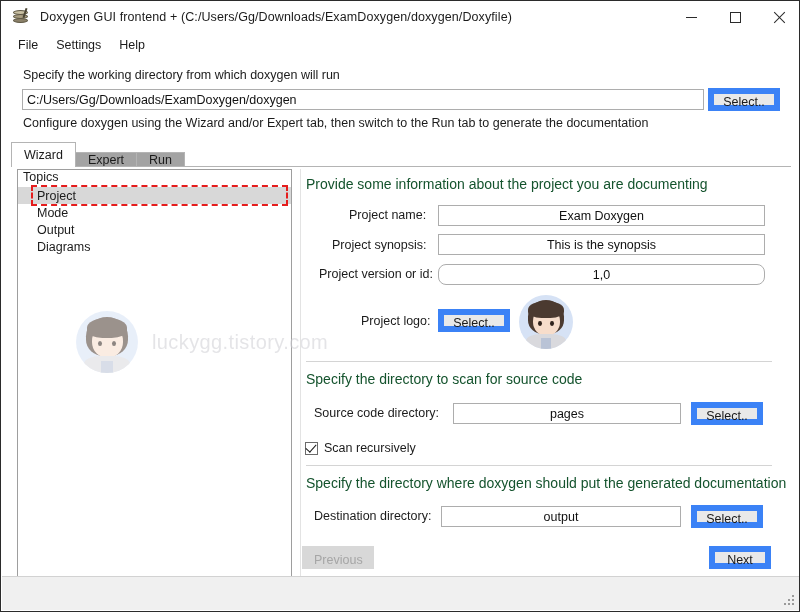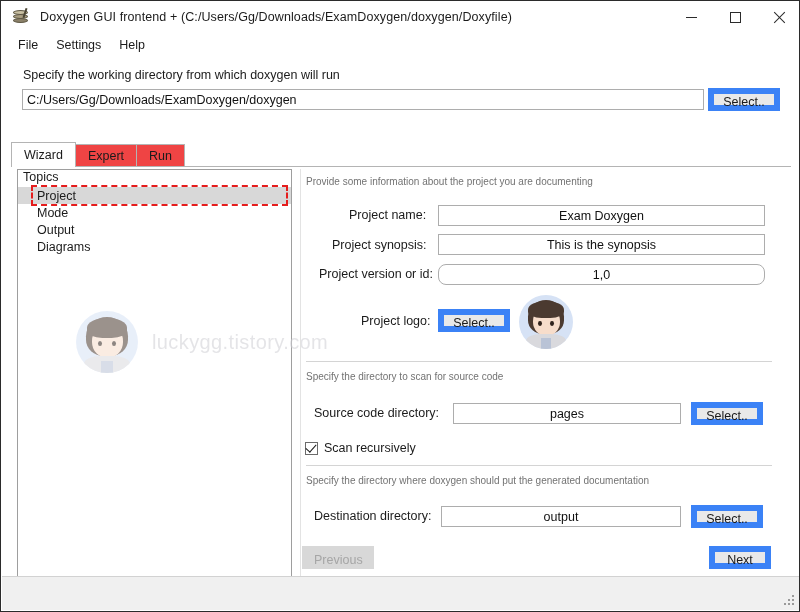--- a/index.html
+++ b/index.html
@@ -174,30 +174,30 @@
 
   
   .tabstrip {
     position: absolute;
     left: 10px; top: 142px;
     height: 24px;
     display: flex;
     align-items: flex-end;
   }
   .tab {
-    height: 23px;
+    height: 15px;
     box-sizing: border-box;
     padding: 0 12px;
     display: flex;
     align-items: center;
     font-size: 12.5px;
     color: #1b1b1b;
     border: 1px solid #b4b4b4;
     border-bottom: none;
-    background: #ef4444;
+    background: #a3a3a3;
     margin-right: -1px;
   }
   .tab.active {
     background: #ffffff;
     height: 25px;
     border-color: #b4b4b4;
     position: relative;
     z-index: 3;
   }
   .tab-content-area {
@@ -325,22 +325,22 @@
   .avatar .collar {
     position: absolute;
     left: 41%; bottom: 0;
     width: 18%; height: 20%;
     background: #b9c3d6;
   }
 
   
   .pane-heading {
     position: absolute;
-    font-size: 10px;
-    color: #737373;
+    font-size: 14px;
+    color: #14532d;
     white-space: nowrap;
   }
   #heading-project { left: 305px; top: 175px; }
   #heading-source  { left: 305px; top: 370px; }
   #heading-dest    { left: 305px; top: 474px; }
 
   .field-label {
     position: absolute;
     font-size: 12.5px;
     color: #1b1b1b;
@@ -482,20 +482,21 @@
 
   <div class="menubar">
     <div class="menu-item">File</div>
     <div class="menu-item">Settings</div>
     <div class="menu-item">Help</div>
   </div>
 
   <div class="workdir-label">Specify the working directory from which doxygen will run</div>
   <input class="workdir-input" type="text" value="C:/Users/Gg/Downloads/ExamDoxygen/doxygen" style="">
   <button class="workdir-select gray-button" style="position:absolute;left:707px;top:87px;width:72px;">Select..</button>
+  <div class="configure-hint">Configure doxygen using the Wizard and/or Expert tab, then switch to the Run tab to generate the documentation</div>
 
   <div class="tabstrip">
     <div class="tab active">Wizard</div>
     <div class="tab">Expert</div>
     <div class="tab">Run</div>
   </div>
   <div class="tab-content-area"></div>
 
   <div class="topics-panel"></div>
   <div class="topics-title">Topics</div>

